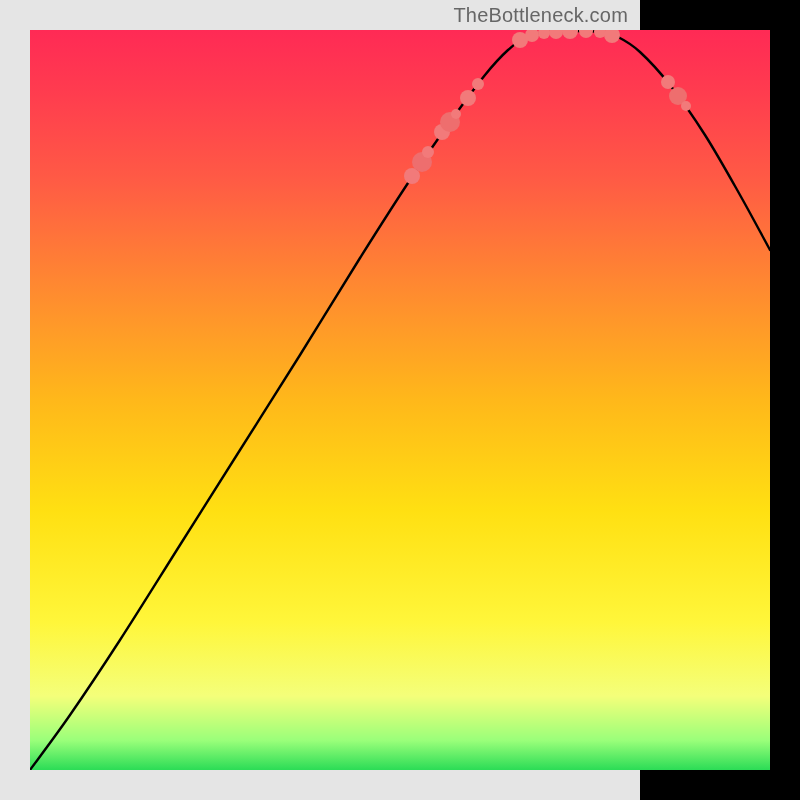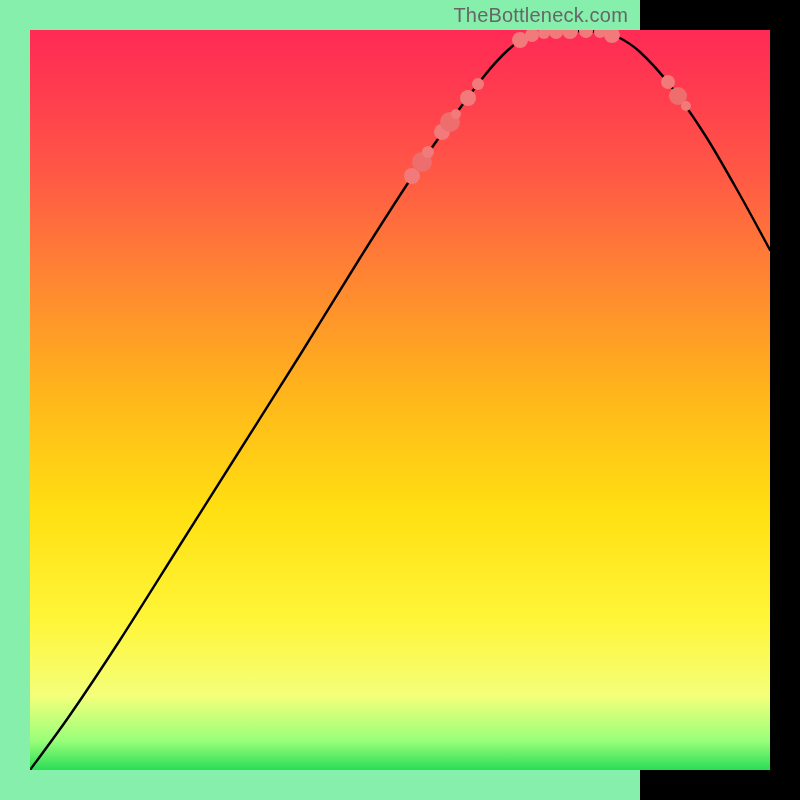--- a/index.html
+++ b/index.html
@@ -8,21 +8,21 @@
     background: #000;
     width: 800px;
     height: 800px;
     overflow: hidden;
     font-family: Arial, Helvetica, sans-serif;
   }
   .outer {
     position: relative;
     width: 640px;
     height: 800px;
-    background: #86efac;
+    background: #e5e5e5;
   }
   .watermark {
     position: absolute;
     top: 4px;
     right: 12px;
     color: #666;
     font-size: 20px;
     font-weight: 500;
     letter-spacing: 0.2px;
     z-index: 5;

